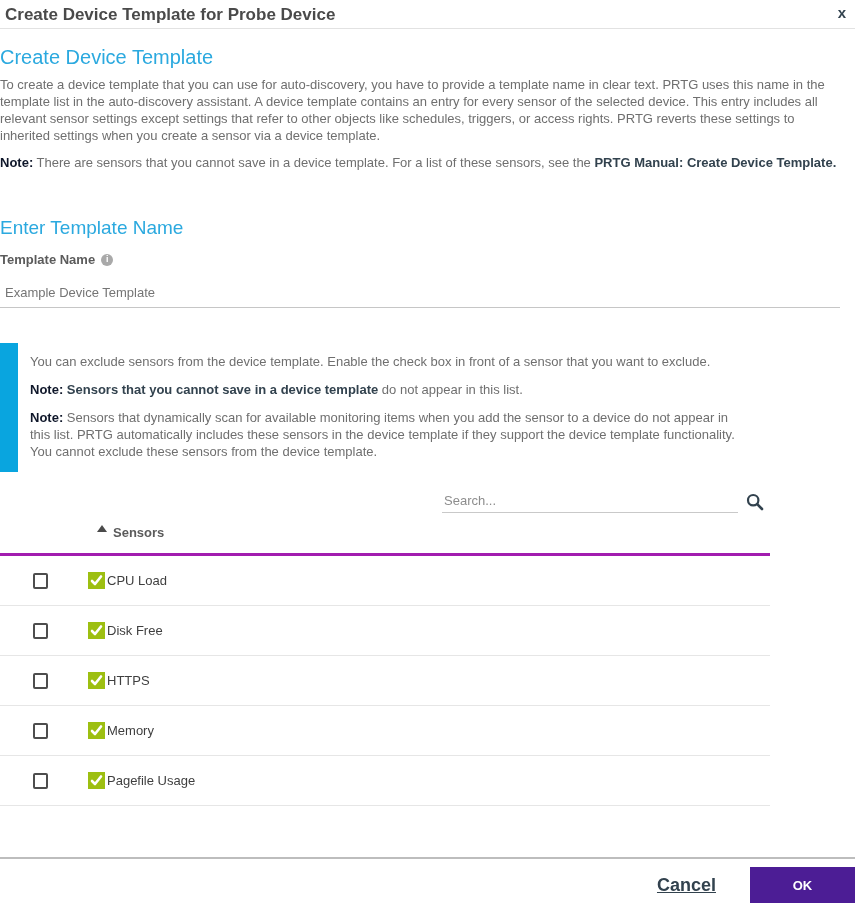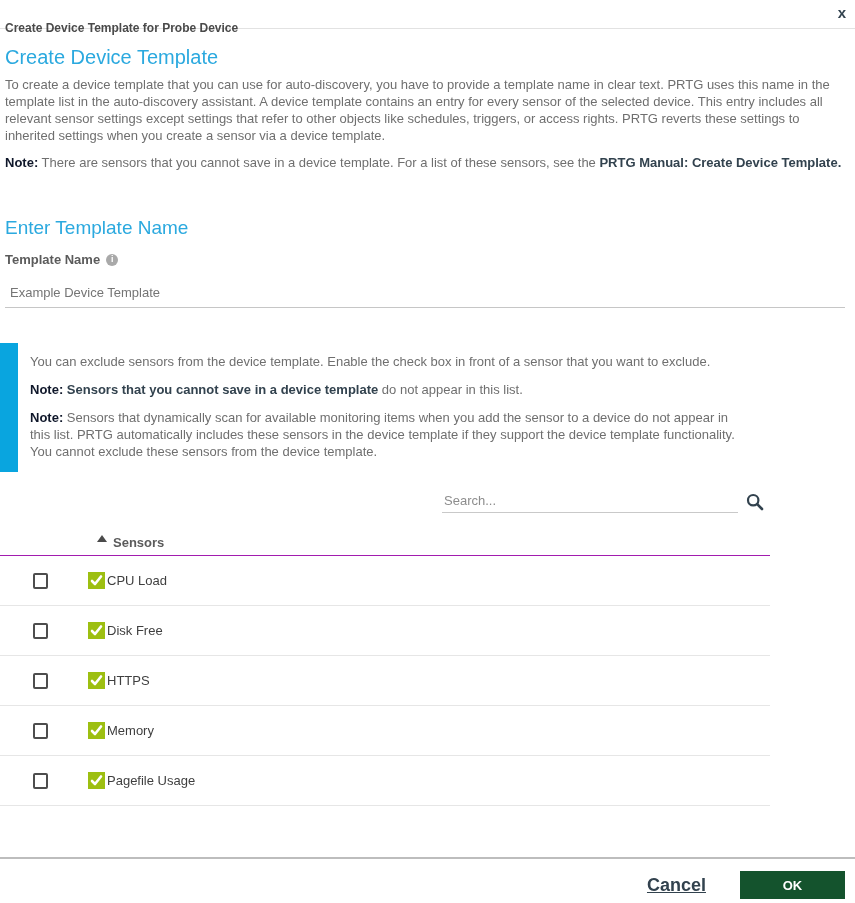--- a/index.html
+++ b/index.html
@@ -3,26 +3,26 @@
 <meta charset="utf-8">
 <style>
   * { box-sizing: border-box; margin: 0; padding: 0; }
   html, body { width: 855px; height: 903px; background: #ffffff; overflow: hidden; }
   body { font-family: "Liberation Sans", sans-serif; color: #6f6f6f; font-size: 13px; }
 
   .dialog { position: relative; width: 855px; height: 903px; background: #fff; }
 
   
   .dlg-header { position: relative; height: 29px; border-bottom: 1px solid #e2e2e2; }
-  .dlg-title { position: absolute; left: 5px; top: 21px; font-size: 12px; font-weight: bold; color: #4a4a4a; }
+  .dlg-title { position: absolute; left: 5px; top: 5px; font-size: 17px; font-weight: bold; color: #4a4a4a; }
   .dlg-close { position: absolute; right: 9px; top: 3px; font-size: 15px; font-weight: bold;
                color: #32424e; cursor: pointer; line-height: 20px; }
 
   
-  .section { margin-left: 5px; margin-right: 10px; }
+  .section { margin-right: 10px; }
   h1.teal { margin-top: 17px; font-size: 20px; font-weight: normal; color: #2ba9df; line-height: 23px; }
   h2.teal { font-size: 19px; font-weight: normal; color: #2ba9df; line-height: 22px; }
   .body-text { margin-top: 7px; line-height: 17px; color: #6f6f6f; }
   .note-line { margin-top: 10px; line-height: 17px; }
   .note-label { font-weight: bold; color: #0f172a; }
   .dark-link { font-weight: bold; color: #32424e; text-decoration: none; cursor: pointer; }
   .dark-suffix { font-weight: bold; color: #32424e; }
 
   
   .form-section { margin-top: 46px; }
@@ -45,43 +45,43 @@
   
   .exclude-label { margin-top: 30px; margin-left: 5px; font-weight: bold; color: #5b5b5b; }
   .table-wrap { width: 770px; }
   .search-row { margin-top: 19px; display: flex; justify-content: flex-end; align-items: center; height: 22px; }
   .search-input { width: 296px; border: none; border-bottom: 1px solid #c9c9c9; outline: none;
                   font-size: 13px; color: #6f6f6f; padding: 2px 2px 4px 2px; background: transparent;
                   font-family: "Liberation Sans", sans-serif; }
   .search-input::placeholder { color: #8d8d8d; opacity: 1; }
   .search-icon { margin-left: 8px; margin-right: 6px; cursor: pointer; display: inline-flex; }
 
-  .table-header { margin-top: 11px; padding-left: 97px; height: 32px; border-bottom: 1px solid #a21caf;
-                  display: flex; align-items: flex-end; padding-bottom: 5px; }
+  .table-header { margin-top: 11px; padding-left: 97px; height: 32px; border-bottom: 3px solid #a21caf;
+                  display: flex; align-items: flex-end; padding-bottom: 13px; }
   .sort-arrow { width: 0; height: 0; border-left: 5px solid transparent; border-right: 5px solid transparent;
                 border-bottom: 7px solid #4a4a4a; display: inline-block; position: relative; top: -8px;
                 margin-right: 6px; cursor: pointer; }
   .col-label { font-weight: bold; color: #5b5b5b; }
 
   .sensor-row { height: 50px; display: flex; align-items: center; padding-left: 33px;
                 border-bottom: 1px solid #e6e6e6; }
   .row-checkbox { width: 15px; height: 16px; border: 2px solid #4d4d4d; border-radius: 2px;
                   background: #fff; cursor: pointer; flex: 0 0 15px; }
   .check-icon { margin-left: 40px; width: 17px; height: 17px; background: #9dbf11; display: inline-flex;
                 align-items: center; justify-content: center; flex: 0 0 17px; }
   .row-label { margin-left: 2px; color: #3f3f3f; text-align: right; }
 
   
   .dlg-footer-line { position: absolute; left: 0; right: 0; top: 857px; height: 2px; background: #bdbdbd; }
   .dlg-footer { position: absolute; left: 0; right: 0; top: 867px; height: 36px;
                 display: flex; align-items: center; justify-content: flex-end; }
   .cancel-link { font-weight: bold; color: #32424e; text-decoration: underline; cursor: pointer;
                  margin-right: 34px; font-size: 18px; }
-  .ok-button { width: 105px; height: 28px; background: #14532d; color: #ffffff; border: none;
-               font-weight: bold; font-size: 13px; cursor: pointer; margin-right: 10px;
+  .ok-button { width: 105px; height: 36px; background: #4c1d95; color: #ffffff; border: none;
+               font-weight: bold; font-size: 13px; cursor: pointer; margin-right: 0;
                font-family: "Liberation Sans", sans-serif; }
 </style>
 </head>
 <body>
 
 <div class="dialog">
 
   <div class="dlg-header">
     <div class="dlg-title">Create Device Template for Probe Device</div>
     <div class="dlg-close">x</div>

